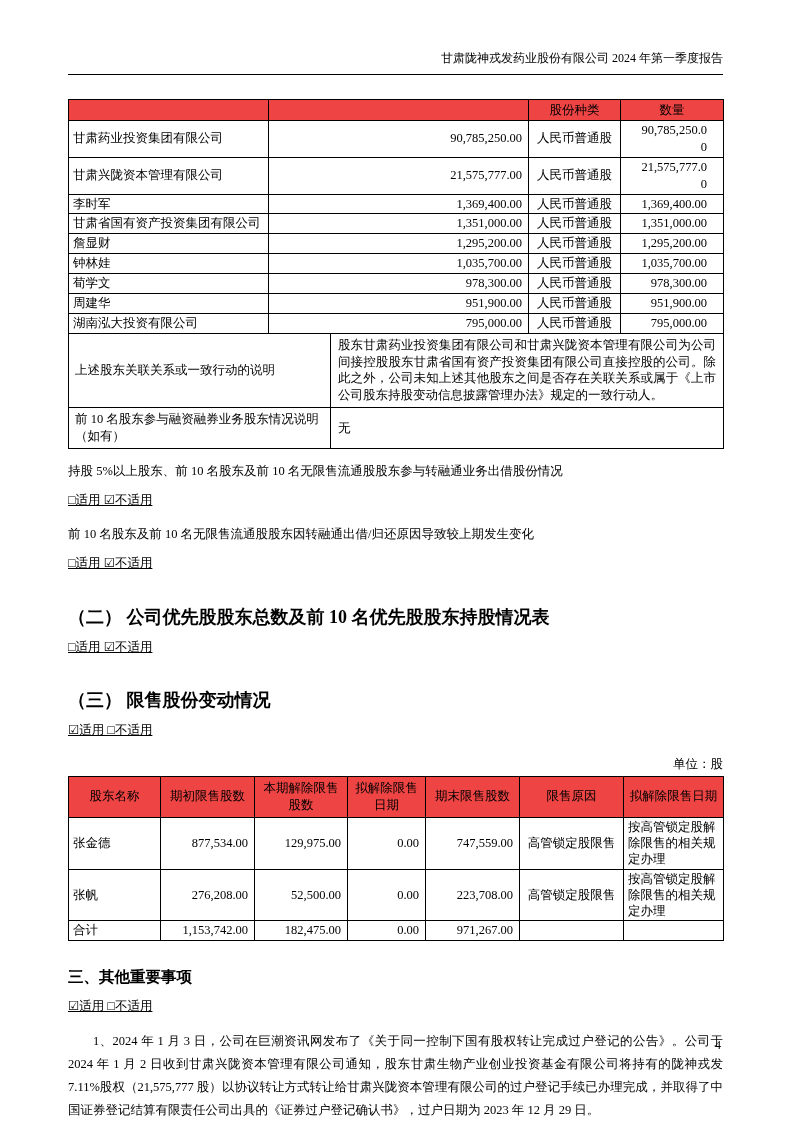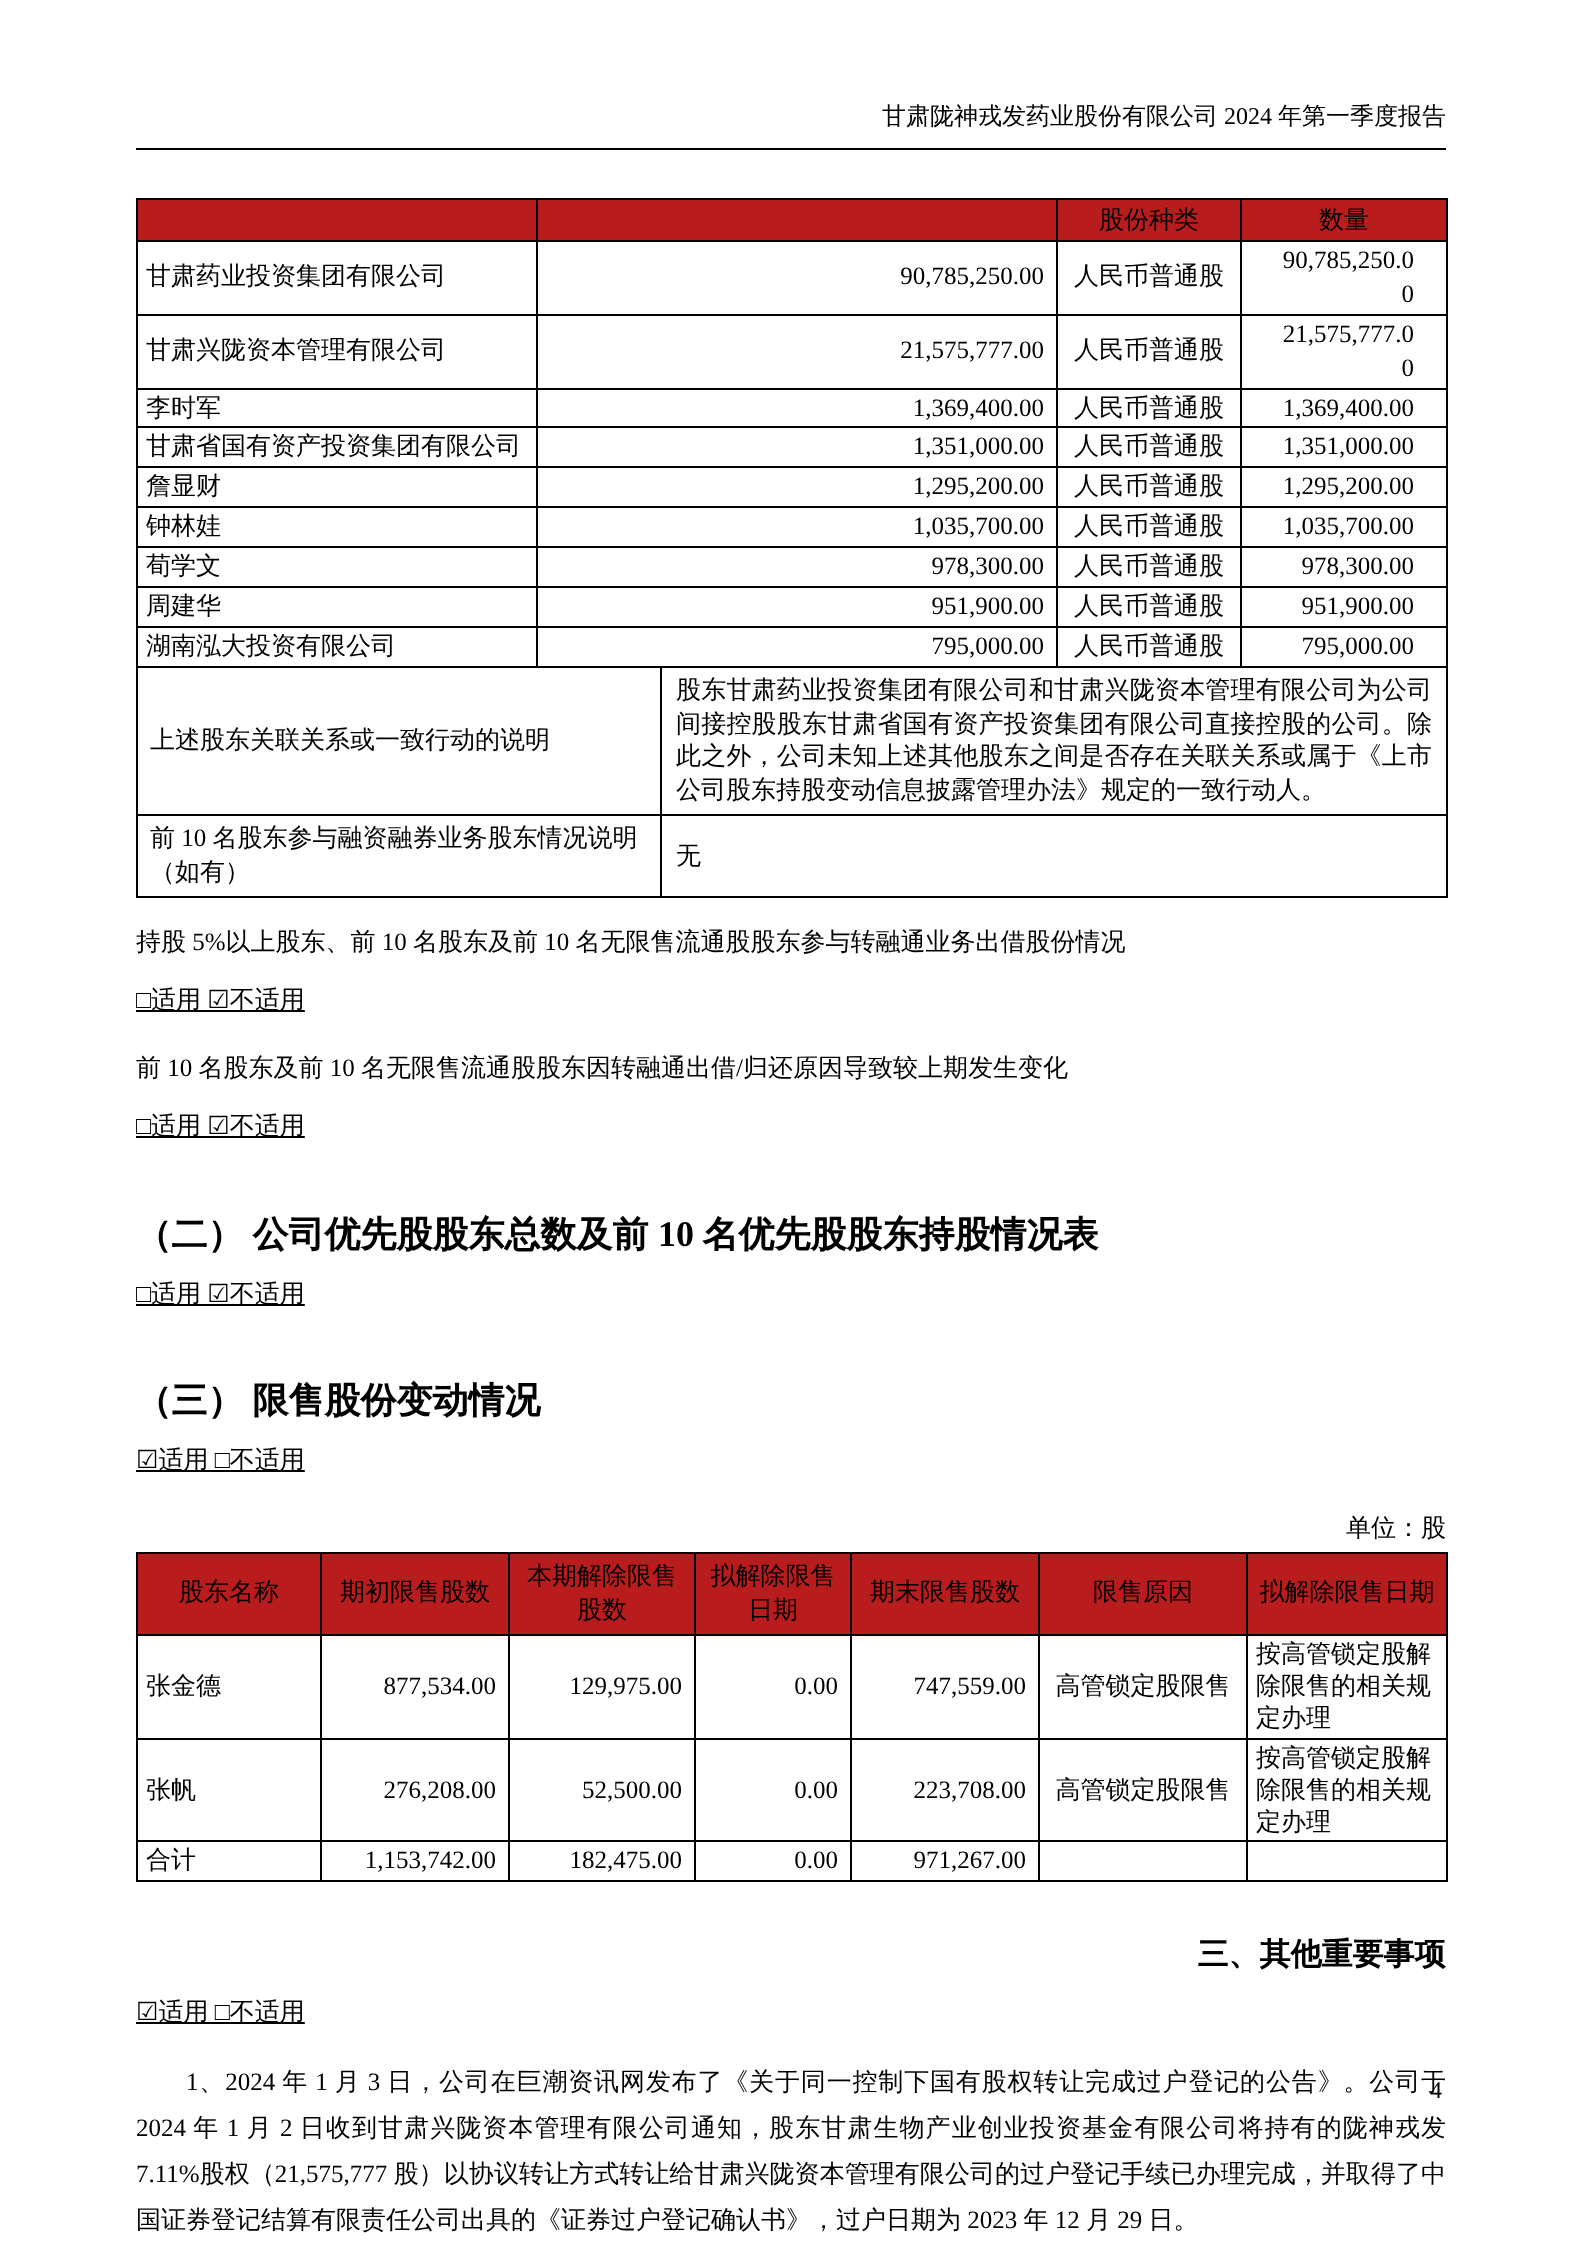--- a/index.html
+++ b/index.html
@@ -20,39 +20,39 @@
   
   table.tbl{
     border-collapse:collapse;table-layout:fixed;
     width:655px;font-size:12.5px;
   }
   table.tbl td{
     border:1px solid #000;padding:1px 4px;
     vertical-align:middle;line-height:1.35;
     overflow:hidden;
   }
-  tr.hdr td{background:#b91c1c;height:18px;}
+  tr.hdr td{background:#ef4444;height:18px;}
   .ctr{text-align:center;}
   .num{text-align:right;padding-right:6px !important;}
   .qty{
     text-align:right;word-break:break-all;
     padding:1px 16px 1px 18px !important;
   }
   .lbl{text-align:left;padding:3px 6px !important;}
   .txt{text-align:justify;padding:3px 7px !important;line-height:1.3;}
   .tbl1{margin-top:24px;}
   .tbl2 td{padding:2px 8px;}
   .tbl2 tr.hdr td{height:38px;}
   .tbl2 .body-row td{height:46px;}
   .tbl2 .date-cell{text-align:left;line-height:1.3;}
   
   .para{margin:11px 0 0 0;line-height:1.8;text-align:justify;}
   .checkline{margin:7px 0 0 0;line-height:1.8;text-decoration:underline;}
   .h2{font-weight:bold;font-size:18px;margin:30px 0 0 0;}
-  .h1{font-weight:bold;font-size:15.5px;margin:26px 0 0 0;text-align:right;}
+  .h1{font-weight:bold;font-size:15.5px;margin:26px 0 0 0;}
   .unit-line{text-align:right;margin:14px 0 3px 0;}
   .body-para{
     margin:12px 0 0 0;line-height:1.85;text-align:justify;
     text-indent:2em;
   }
   .page-number{
     position:absolute;top:1038px;right:72px;font-size:12px;
   }
 </style>
 </head>

